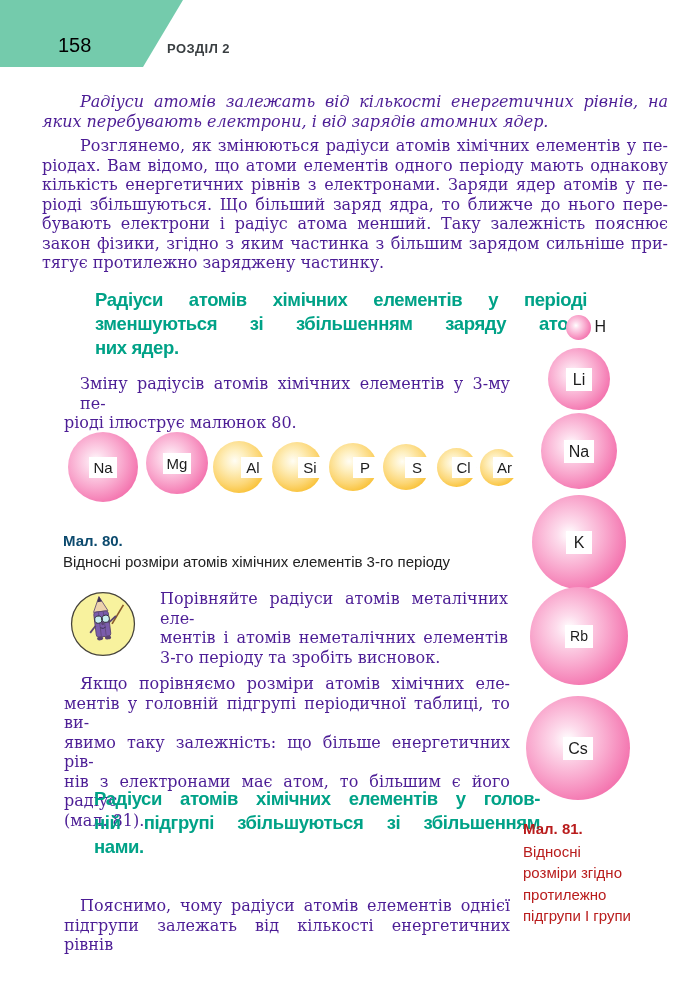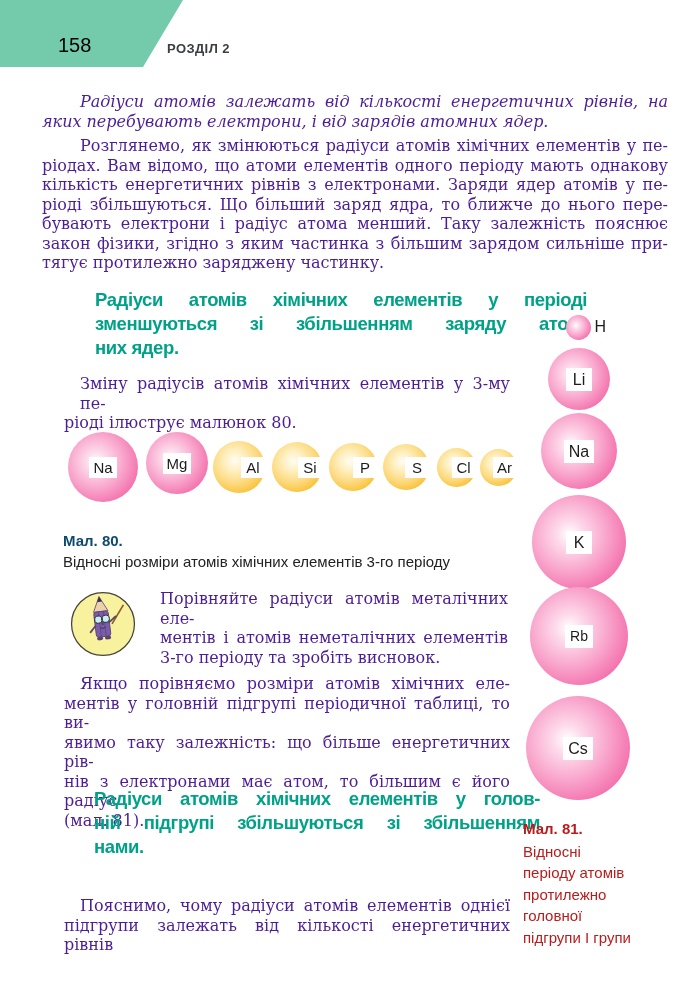--- a/index.html
+++ b/index.html
@@ -137,23 +137,22 @@
   <div class="lines serif indent-sm" style="left:64px; top:896px; width:446px;">
       <div class="first">Пояснимо, чому радіуси атомів елементів однієї</div>
       <div class="last">підгрупи залежать від кількості енергетичних рівнів</div>
     </div>
 
   <div id="fig81"></div>
 
   <div class="cap-lines" style="left:523px; top:818px; width:155px;">
       <div class="first">Мал. 81.</div>
       <div>Відносні</div>
-      <div>періоду атомів</div>
+      <div>розміри згідно</div>
       <div>протилежно</div>
-      <div>головної</div>
       <div class="last">підгрупи І групи</div>
     </div>
 
 <div class="atom pink" style="left: 68px; top: 432px; width: 70px; height: 70px;">
       <span class="atom-label">Na</span>
     </div>
     <div class="atom pink" style="left: 146px; top: 432px; width: 62px; height: 62px;">
       <span class="atom-label">Mg</span>
     </div>
     <div class="atom yellow" style="left: 213px; top: 441px; width: 52px; height: 52px;">

